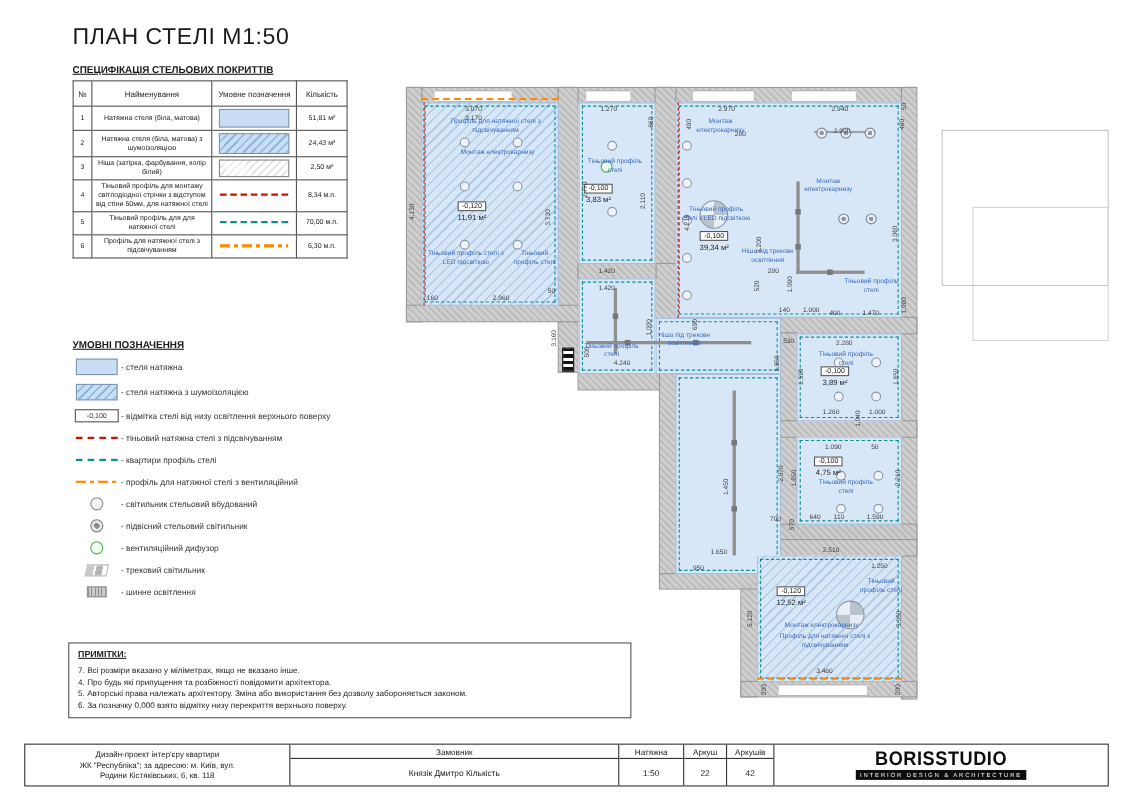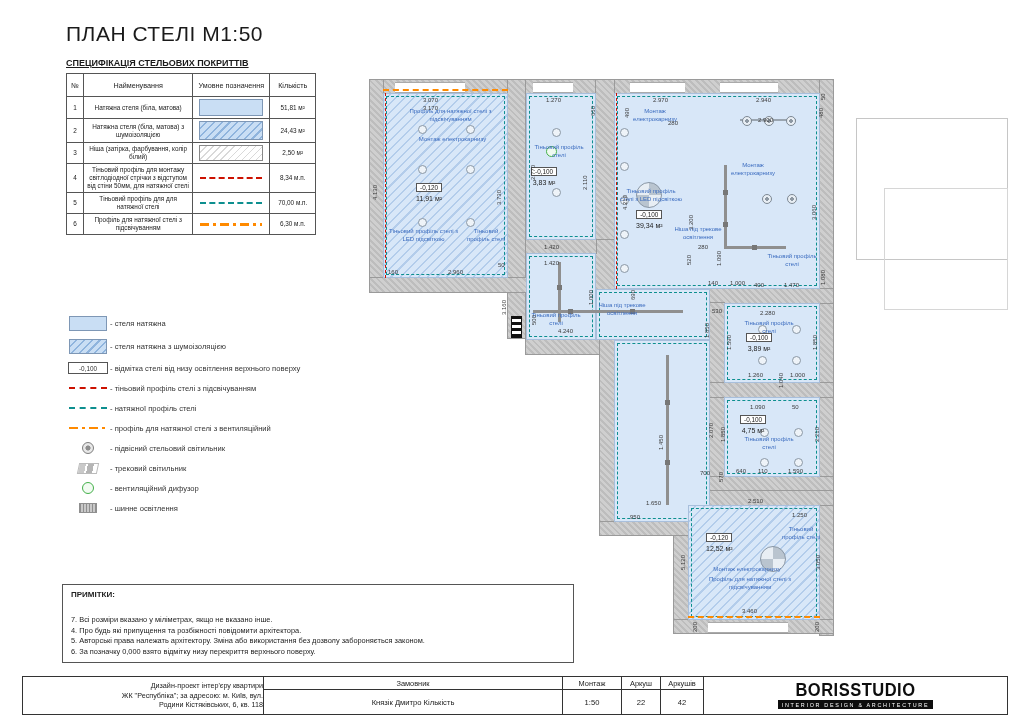--- a/index.html
+++ b/index.html
@@ -30,26 +30,26 @@
   .li-red-dashed{width:38px;border-top:2.4px dashed #cc1100}
   .li-teal-dashed{width:38px;border-top:2.4px dashed #0d8f8f}
   .li-orange-dashdot{width:38px;height:2.6px;background:repeating-linear-gradient(90deg,#ff8a00 0 9px,transparent 9px 13px,#ff8a00 13px 16px,transparent 16px 20px)}
   .li-downlight{width:10px;height:10px;border:1.4px solid #8a8a8a;border-radius:50%;background:#f3f3f3}
   .li-pendant{width:10px;height:10px;border:1.4px solid #7d7d7d;border-radius:50%;background:radial-gradient(circle,#8d8d8d 0 2.5px,#e8e8e8 2.6px)}
   .li-diffuser{width:10px;height:10px;border:1.4px solid #44b04a;border-radius:50%;background:#f2fbf2}
   .li-track{width:18px;height:9px;background:linear-gradient(90deg,#c9c9c9 0 6px,transparent 6px 8px,#b5b5b5 8px 14px,transparent 14px);border:1px solid #bbb;transform:skewX(-12deg)}
   .li-busbar{width:16px;height:8px;background:#c9c9c9 repeating-linear-gradient(90deg,#8f8f8f 0 1px,transparent 1px 3px);border:1px solid #8f8f8f}
   
   .notes{position:absolute;left:62px;top:584px;width:494px;border:1px solid #555;padding:5px 8px;background:#fff}
-  .notes-title{font-size:8px;font-weight:700;margin-bottom:16px}
+  .notes-title{font-size:8px;font-weight:700;text-decoration:underline;margin-bottom:6px}
   .note-line{font-size:7.4px;line-height:1.42;color:#222}
   
   .tblock{position:absolute;left:22px;top:676px;width:984px;height:37px;border:1.5px solid #333;display:flex;background:#fff}
   .tb-cell{border-right:1.2px solid #333;display:flex;flex-direction:column}
-  .tb-project{flex:0 0 240px;justify-content:center;text-align:right;font-size:7.2px;line-height:1.35}
+  .tb-project{flex:0 0 240px;justify-content:center;text-align:center;font-size:7.2px;line-height:1.35}
   .tb-two .tb-h{height:12px;border-bottom:1px solid #333;font-size:7.4px;display:flex;align-items:center;justify-content:center}
   .tb-two .tb-v{flex:1;display:flex;align-items:center;justify-content:center;font-size:7.6px}
   .tb-client{flex:0 0 298px}
   .tb-stage{flex:0 0 182px}
   .tb-scale{flex:0 0 58px}
   .tb-sheet{flex:0 0 38px}
   .tb-sheets{flex:0 0 42px}
   .tb-logo{flex:1;border-right:none;align-items:center;justify-content:center;padding:1px 2px}
   .logo-main{font-size:16.5px;font-weight:800;letter-spacing:.5px;color:#0d0d0d;line-height:1;transform:scaleY(1.08)}
   .logo-sub{margin-top:1.5px;background:#0d0d0d;color:#fff;font-size:5.4px;letter-spacing:1.7px;padding:1.5px 4px;white-space:nowrap}
@@ -131,20 +131,21 @@
           <td class="c-no">6</td>
           <td class="c-name">Профіль для натяжної стелі з підсвічуванням</td>
           <td class="c-sw"><span class="sw sw-orange-dashdot"></span></td>
           <td class="c-qty">6,30 м.п.</td>
         </tr>
       </tbody>
   </table>
 </div>
 
 <div class="legend-wrap">
+  <div class="sec-title">УМОВНІ ПОЗНАЧЕННЯ</div>
   <div id="legend-items">
       <div class="lg-row">
         <span class="lg-ic">
           <span class="li-ceiling-plain"></span>
         </span>
         <span class="lg-label">- стеля натяжна</span>
       </div>
       <div class="lg-row">
         <span class="lg-ic">
           <span class="li-ceiling-noise"></span>
@@ -154,51 +155,57 @@
       <div class="lg-row">
         <span class="lg-ic">
           <span class="li-elev-box">-0,100</span>
         </span>
         <span class="lg-label">- відмітка стелі від низу освітлення верхнього поверху</span>
       </div>
       <div class="lg-row">
         <span class="lg-ic">
           <span class="li-red-dashed"></span>
         </span>
-        <span class="lg-label">- тіньовий профіль стелі з підсвічуванням</span>
+        <span class="lg-label">- тіньовий натяжна стелі з підсвічуванням</span>
       </div>
       <div class="lg-row">
         <span class="lg-ic">
           <span class="li-teal-dashed"></span>
         </span>
-        <span class="lg-label">- натяжної профіль стелі</span>
+        <span class="lg-label">- квартири профіль стелі</span>
       </div>
       <div class="lg-row">
         <span class="lg-ic">
           <span class="li-orange-dashdot"></span>
         </span>
         <span class="lg-label">- профіль для натяжної стелі з вентиляційний</span>
       </div>
       <div class="lg-row">
         <span class="lg-ic">
+          <span class="li-downlight"></span>
+        </span>
+        <span class="lg-label">- світильник стельовий вбудований</span>
+      </div>
+      <div class="lg-row">
+        <span class="lg-ic">
           <span class="li-pendant"></span>
         </span>
         <span class="lg-label">- підвісний стельовий світильник</span>
       </div>
       <div class="lg-row">
         <span class="lg-ic">
+          <span class="li-diffuser"></span>
+        </span>
+        <span class="lg-label">- вентиляційний дифузор</span>
+      </div>
+      <div class="lg-row">
+        <span class="lg-ic">
           <span class="li-track"></span>
         </span>
         <span class="lg-label">- трековий світильник</span>
-      </div>
-      <div class="lg-row">
-        <span class="lg-ic">
-          <span class="li-diffuser"></span>
-        </span>
-        <span class="lg-label">- вентиляційний дифузор</span>
       </div>
       <div class="lg-row">
         <span class="lg-ic">
           <span class="li-busbar"></span>
         </span>
         <span class="lg-label">- шинне освітлення</span>
       </div>
     </div>
 </div>
 
@@ -395,21 +402,21 @@
   <div class="tb-cell tb-project">
     <div>Дизайн-проект інтер'єру квартири</div>
     <div>ЖК "Республіка"; за адресою: м. Київ, вул.</div>
     <div>Родини Кістяківських, 6, кв. 118</div>
   </div>
   <div class="tb-cell tb-two tb-client">
     <div class="tb-h">Замовник</div>
     <div class="tb-v">Князік Дмитро Кількість</div>
   </div>
   <div class="tb-cell tb-two tb-scale">
-    <div class="tb-h">Монтаж</div>
+    <div class="tb-h">Натяжна</div>
     <div class="tb-v">1:50</div>
   </div>
   <div class="tb-cell tb-two tb-sheet">
     <div class="tb-h">Аркуш</div>
     <div class="tb-v">22</div>
   </div>
   <div class="tb-cell tb-two tb-sheets">
     <div class="tb-h">Аркушів</div>
     <div class="tb-v">42</div>
   </div>

